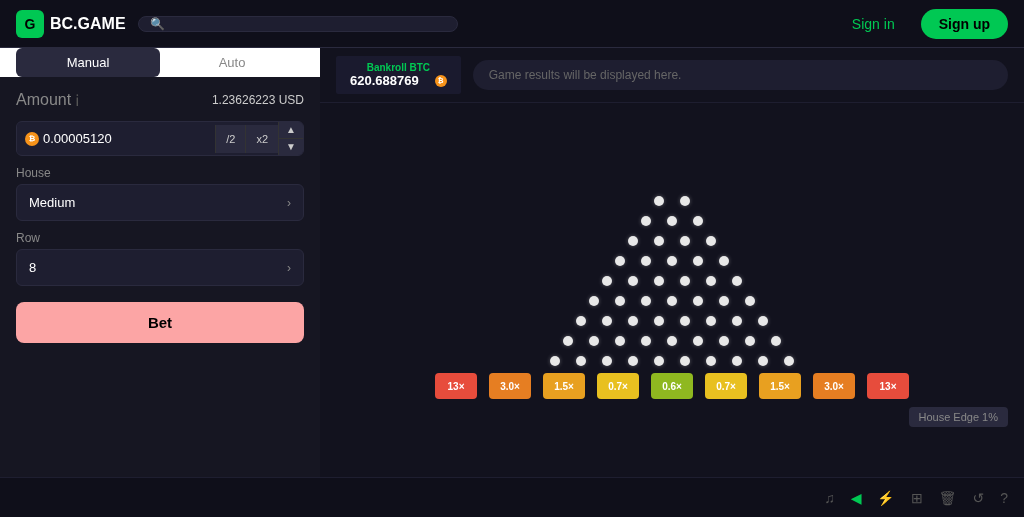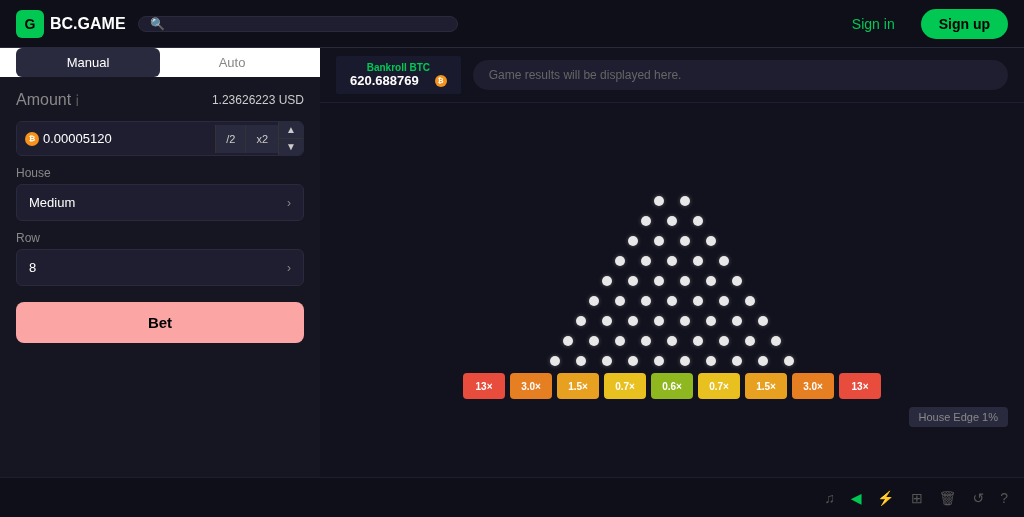--- a/index.html
+++ b/index.html
@@ -334,21 +334,21 @@
       width: 10px;
       height: 10px;
       background: #e8e8e8;
       border-radius: 50%;
       margin: 5px 8px;
       box-shadow: 0 0 4px rgba(255,255,255,0.3);
     }
 
     .multiplier-row {
       display: flex;
-      gap: 5px;
+      gap: 12px;
       margin-top: 2px;
     }
 
     .multiplier-box {
       width: 42px;
       height: 26px;
       border-radius: 4px;
       display: flex;
       align-items: center;
       justify-content: center;

